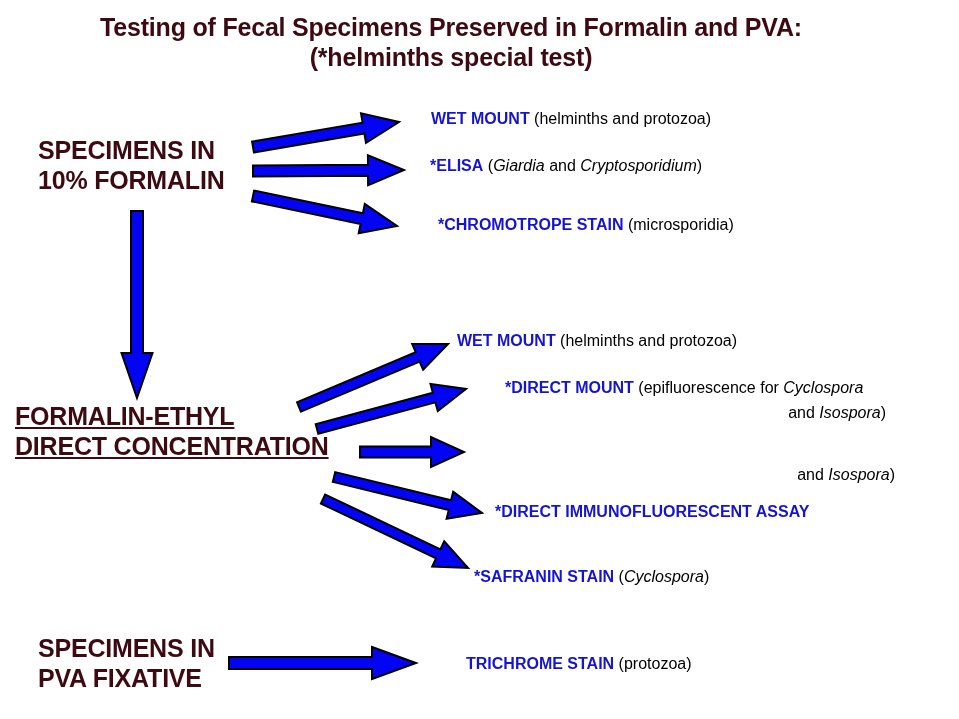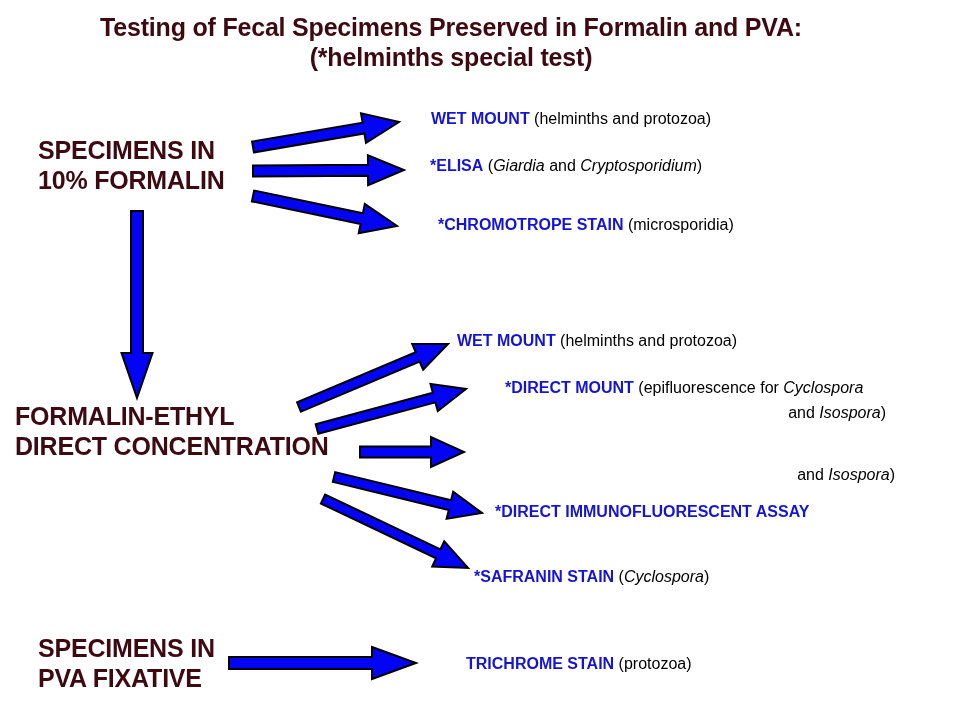--- a/index.html
+++ b/index.html
@@ -75,21 +75,21 @@
   <div class="title">
     <div>Testing of Fecal Specimens Preserved in Formalin and PVA:</div>
     <div>(*helminths special test)</div>
   </div>
 
   <div class="node" style="left:38px; top:135px;">
     <div>SPECIMENS IN</div>
     <div>10% FORMALIN</div>
   </div>
 
-  <div class="node" style="left:15px; top:401px;">
+  <div class="node" style="left:15px; top:401px;text-decoration:underline;">
     <div>FORMALIN-ETHYL</div>
     <div>DIRECT CONCENTRATION</div>
   </div>
 
   <div class="node" style="left:38px; top:633px;">
     <div>SPECIMENS IN</div>
     <div>PVA FIXATIVE</div>
   </div>
 
   <div class="row" style="left:431px; top:107px;"><span class="run-label">WET MOUNT</span><span class="run-text"> (helminths and protozoa)</span></div>

